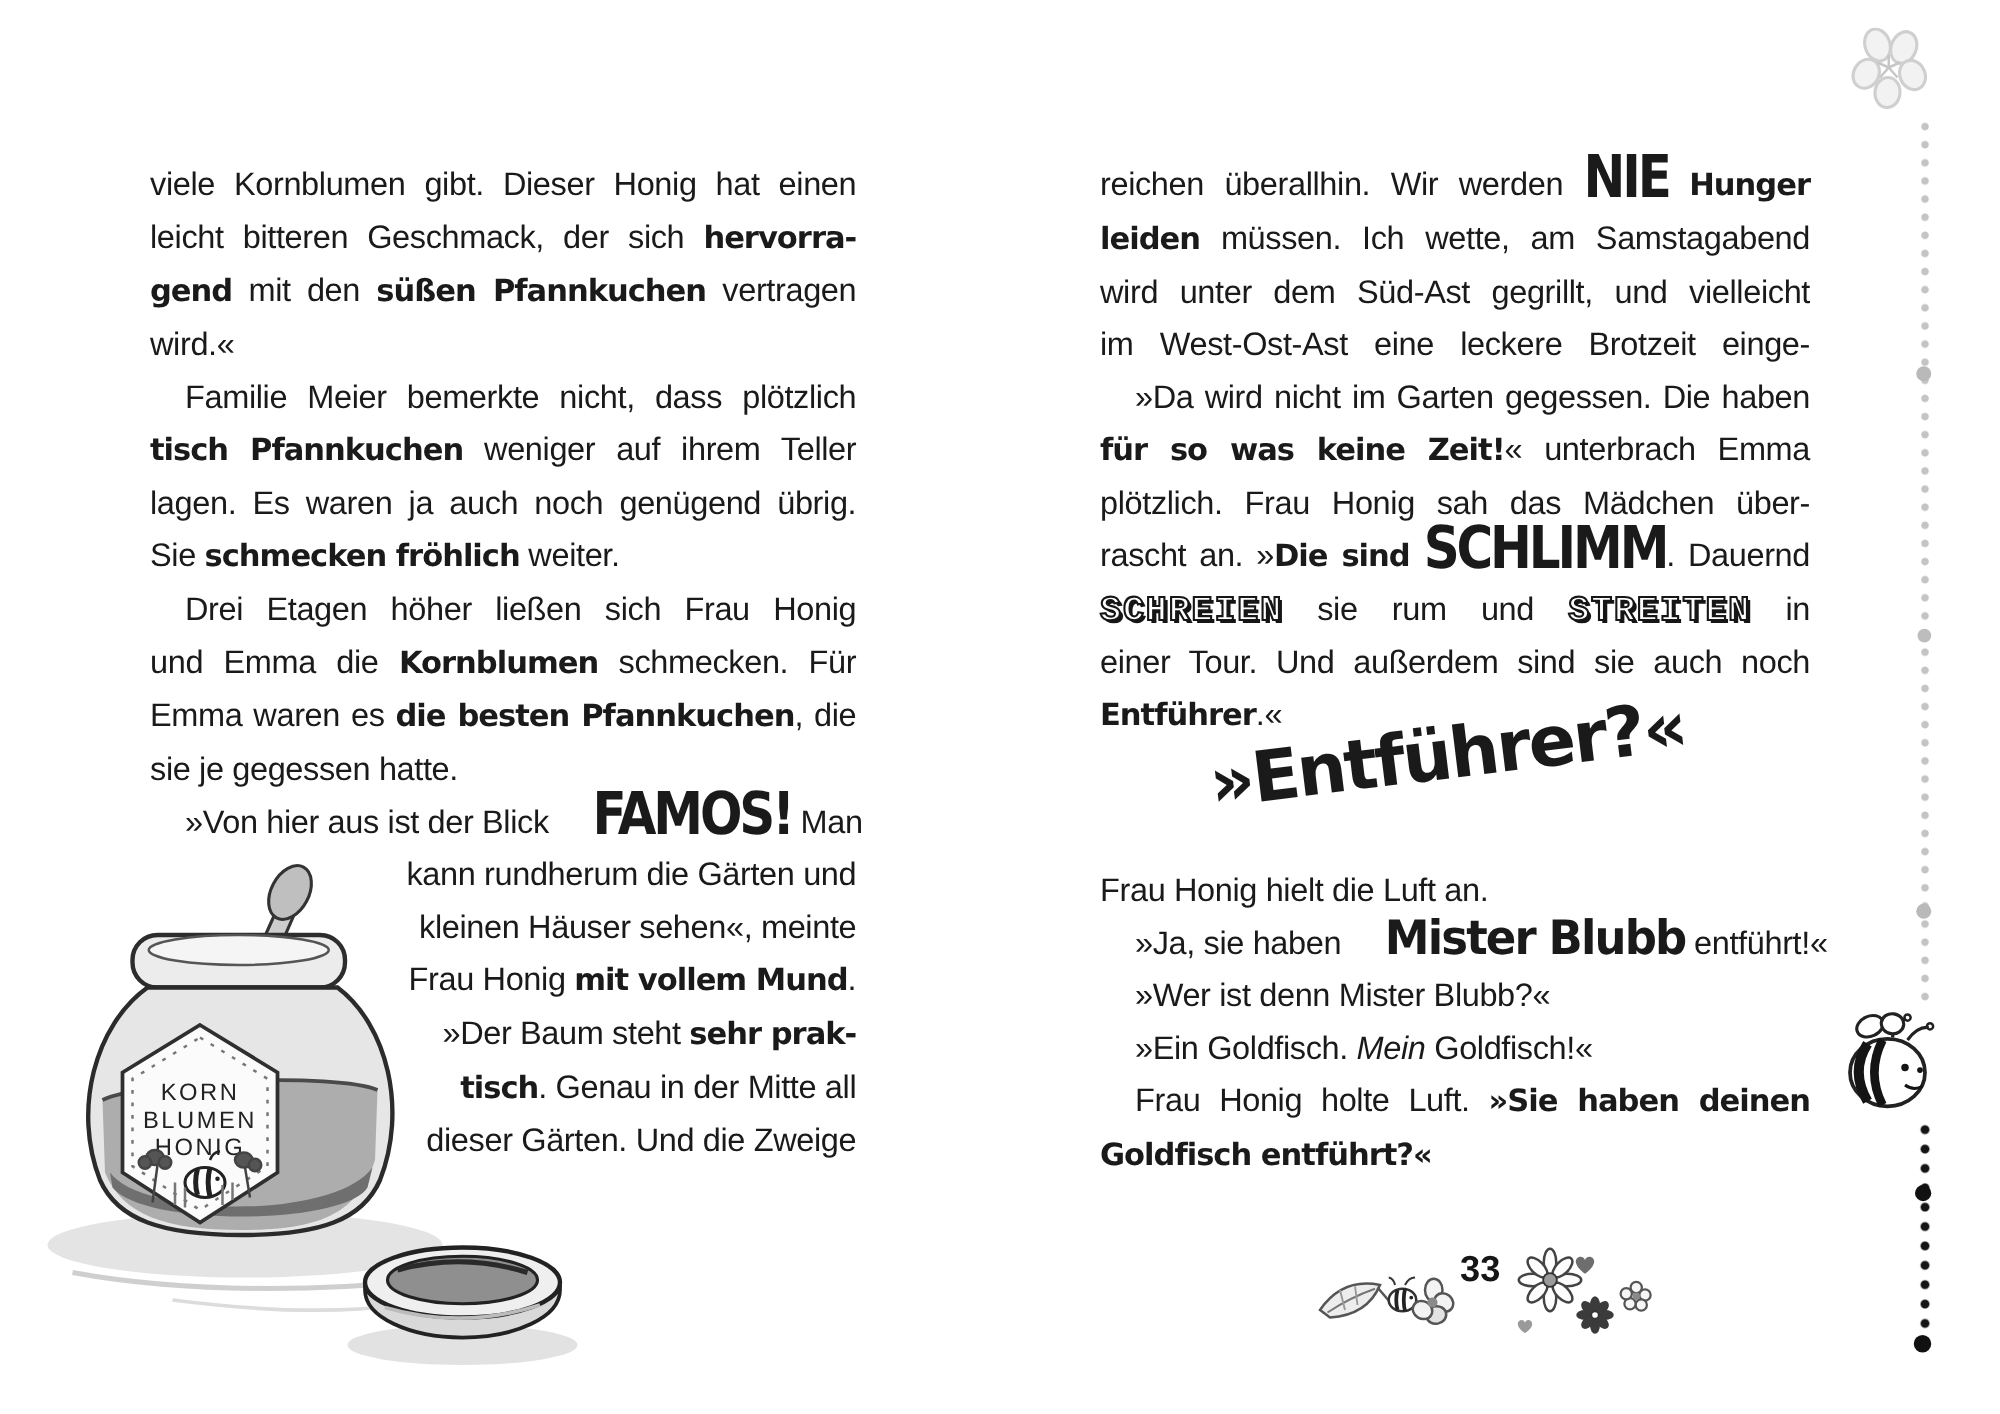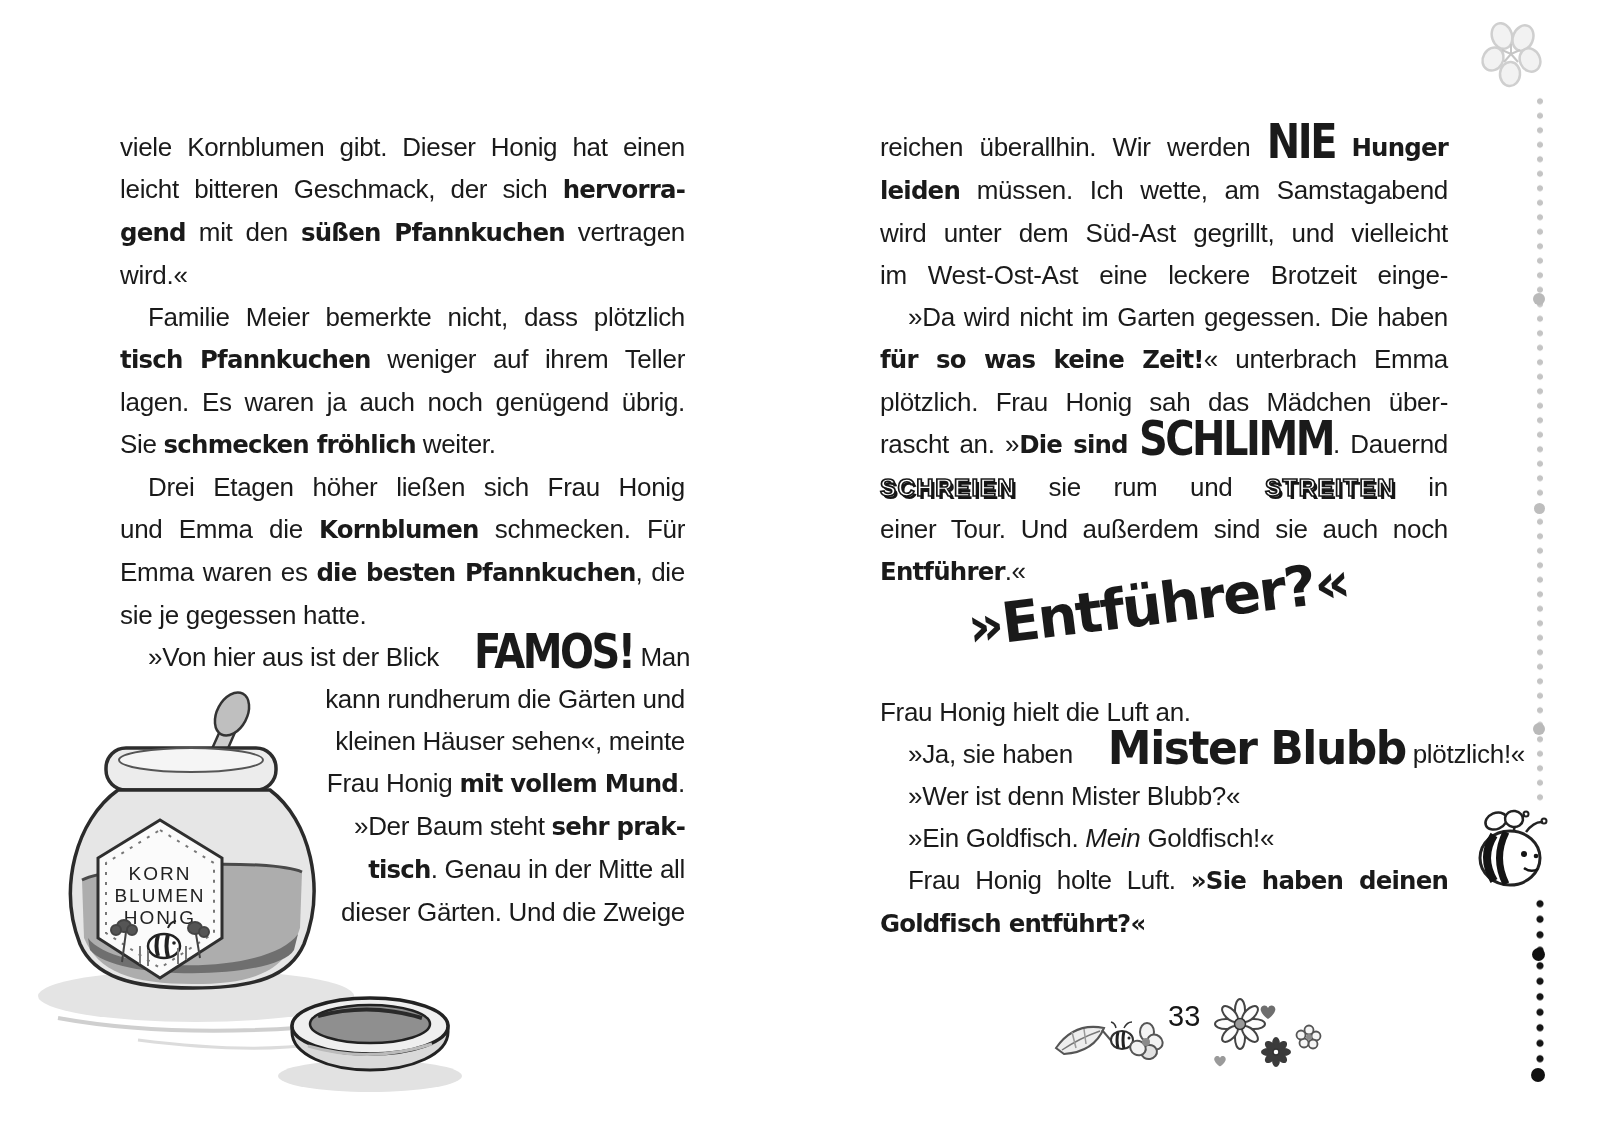--- a/index.html
+++ b/index.html
@@ -26,40 +26,40 @@
 
   .b{font-family:"DejaVu Sans",sans-serif;font-weight:bold;font-size:0.94em;letter-spacing:-0.8px;}
   .i{font-style:italic;}
   .xl{
     font-family:"DejaVu Sans",sans-serif;font-weight:bold;
     font-size:40px;line-height:0.5;letter-spacing:-2.5px;
     display:inline-block;transform:scaleY(1.18);transform-origin:50% 72%;
   }
   .xl2{
     font-family:"DejaVu Sans",sans-serif;font-weight:bold;
-    font-size:44px;line-height:0.5;letter-spacing:-1.5px;
+    font-size:36px;line-height:0.5;letter-spacing:-1.5px;
     display:inline-block;transform:scaleY(1.05);transform-origin:50% 72%;
   }
   .out{
-    font-family:Liberation Sans, sans-serif;font-weight:bold;
-    font-size:24px;line-height:0.6;letter-spacing:1.5px;
+    font-family:Liberation Mono, monospace;font-weight:bold;
+    font-size:28px;line-height:0.6;letter-spacing:1.5px;
     color:#ffffff;-webkit-text-stroke:1.7px #161616;
     text-shadow:2.5px 2.5px 0 #161616;
   }
 
   .display-row{position:relative;height:98px;}
   .display-quote{
     position:absolute;left:88px;top:14px;
     font-family:"DejaVu Sans",sans-serif;font-weight:bold;
     font-size:56px;letter-spacing:-2px;
     transform:rotate(-7deg);transform-origin:left center;
     white-space:nowrap;
   }
 
-  .footer{position:absolute;left:240px;top:992px;width:300px;height:80px;}
+  .footer{position:absolute;left:240px;top:992px;width:300px;height:80px;font-weight:bold;}
   .page-number{
     position:absolute;left:128px;top:8px;
     font-size:29px;letter-spacing:0;color:#161616;
   }
   .deco{position:absolute;}
 
   
   .trail-gray{
     position:absolute;left:1536px;top:94px;width:8px;height:712px;
     background-image:radial-gradient(circle,#c4c4c4 2.6px,rgba(0,0,0,0) 3.4px);
@@ -176,21 +176,21 @@
         <div class="line j"><span>rascht an. »</span><span class="b">Die sind </span><span class="xl">SCHLIMM</span><span>. Dauernd</span></div>
         <div class="line j"><span class="out">SCHREIEN</span><span> sie rum und </span><span class="out">STREITEN</span><span> in</span></div>
         <div class="line j"><span>einer Tour. Und außerdem sind sie auch noch</span></div>
         <div class="line"><span class="b">Entführer</span><span>.«</span></div>
       </div>
     <div class="display-row">
       <span class="display-quote">»Entführer?«</span>
     </div>
     <div>
         <div class="line"><span>Frau Honig hielt die Luft an.</span></div>
-        <div class="line in"><span>»Ja, sie haben </span><span class="xl2">Mister Blubb</span><span> plötzlich!«</span></div>
+        <div class="line in"><span>»Ja, sie haben </span><span class="xl2">Mister Blubb</span><span> entführt!«</span></div>
         <div class="line in"><span>»Wer ist denn Mister Blubb?«</span></div>
         <div class="line in"><span>»Ein Goldfisch. </span><span class="i">Mein</span><span> Goldfisch!«</span></div>
         <div class="line j in"><span>Frau Honig holte Luft. </span><span class="b">»Sie haben deinen</span></div>
         <div class="line"><span class="b">Goldfisch entführt?«</span></div>
       </div>
   </div>
 
   <div class="footer">
     <svg class="deco" style="left:12px;top:14px;" width="112" height="56" viewBox="0 0 112 56">
       <g>

